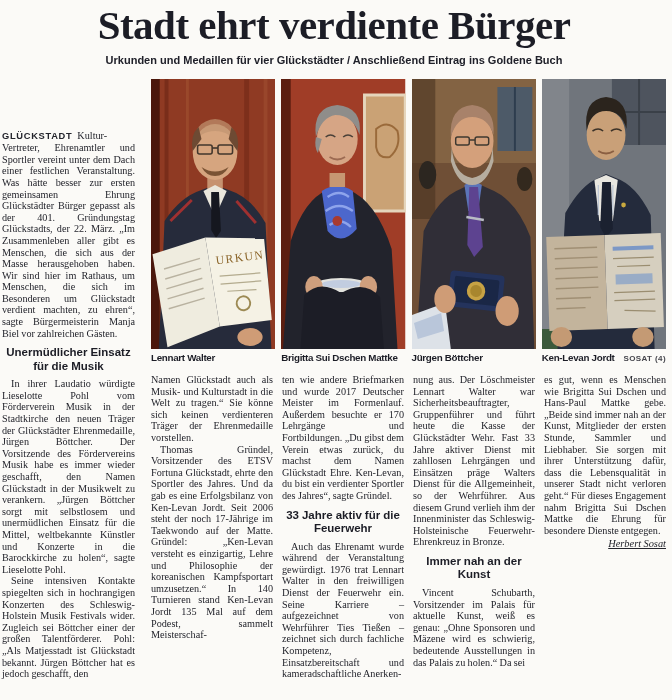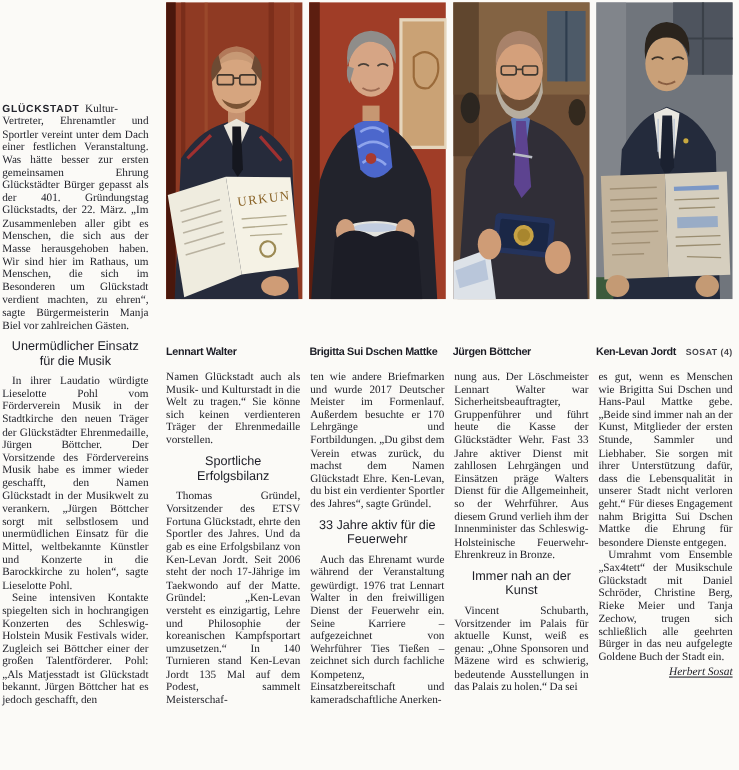--- a/index.html
+++ b/index.html
@@ -29,48 +29,50 @@
   }
   .col-first{width:133px;flex:0 0 133px;}
   .right-region{flex:1;display:flex;flex-direction:column;min-width:0;}
   .photo-row{display:flex;gap:6px;}
   figure{margin:0;flex:1;min-width:0;}
   figure svg{display:block;width:100%;height:270px;}
   figcaption{
     font-family:"Liberation Sans", sans-serif;font-weight:bold;
     font-size:9.8px;letter-spacing:-.3px;color:#1c1d26;
     padding-top:3px;white-space:nowrap;
-    display:flex;justify-content:space-between;align-items:baseline;margin-top:40px;
+    display:flex;justify-content:space-between;align-items:baseline;
   }
   .credit{
     font-family:"Liberation Sans", sans-serif;font-weight:bold;
     font-size:8px;color:#45454c;letter-spacing:.4px;padding-left:4px;
   }
   .cols-row{display:flex;gap:9px;margin-top:11px;}
   .cols-row .col{flex:1;min-width:0;}
   p{margin:0;}
   p.indent{text-indent:9px;font-family:Liberation Serif, serif;}
   p.cont{margin-top:0;font-family:Liberation Serif, serif;}
   .lead-label{
     font-family:"Liberation Sans", sans-serif;font-weight:bold;
     font-size:9.3px;letter-spacing:.7px;margin-right:5px;
   }
   h2.colhead{
-    font-family:"Liberation Sans", sans-serif;font-weight:normal;
+    font-family:"Liberation Sans", sans-serif;font-weight:bold;
     font-size:11.5px;line-height:13.5px;text-align:center;
     margin:7px 2px 5px 2px;color:#1c1d26;hyphens:none;
   }
   .byline{text-align:right;font-style:italic;margin-top:2px;font-size:10.4px;text-decoration:underline;}
 </style>
 </head>
 <body>
 
 <div class="page">
 
   <header class="masthead">
+    <h1 class="headline">Stadt ehrt verdiente Bürger</h1>
+    <p class="subhead">Urkunden und Medaillen für vier Glückstädter / Anschließend Eintrag ins Goldene Buch</p>
   </header>
 
   <div class="content">
 
     <div class="col-first bodytext">
       <p><span class="lead-label">GLÜCKSTADT</span><span>Kultur-Vertreter, Ehrenamtler und Sportler vereint unter dem Dach einer festlichen Veranstaltung. Was hätte besser zur ersten gemeinsamen Ehrung Glückstädter Bürger gepasst als der 401. Gründungstag Glückstadts, der 22. März. „Im Zusammenleben aller gibt es Menschen, die sich aus der Masse herausgehoben haben. Wir sind hier im Rathaus, um Menschen, die sich im Besonderen um Glückstadt verdient machten, zu ehren“, sagte Bürgermeisterin Manja Biel vor zahlreichen Gästen.</span></p>
       <h2 class="colhead">Unermüdlicher Einsatz für die Musik</h2>
       <p class="indent">In ihrer Laudatio würdigte Lieselotte Pohl vom Förderverein Musik in der Stadtkirche den neuen Träger der Glückstädter Ehrenmedaille, Jürgen Böttcher. Der Vorsitzende des Fördervereins Musik habe es immer wieder geschafft, den Namen Glückstadt in der Musikwelt zu verankern. „Jürgen Böttcher sorgt mit selbstlosem und unermüdlichen Einsatz für die Mittel, weltbekannte Künstler und Konzerte in die Barockkirche zu holen“, sagte Lieselotte Pohl.</p>
       <p class="indent">Seine intensiven Kontakte spiegelten sich in hochrangigen Konzerten des Schleswig-Holstein Musik Festivals wider. Zugleich sei Böttcher einer der großen Talentförderer. Pohl: „Als Matjesstadt ist Glückstadt bekannt. Jürgen Böttcher hat es jedoch geschafft, den</p>
     </div>
@@ -239,38 +241,36 @@
               <span class="credit">SOSAT (4)</span>
             </figcaption>
         </figure>
 
       </div>
 
       <div class="cols-row bodytext">
 
         <div class="col">
           <p class="cont">Namen Glückstadt auch als Musik- und Kulturstadt in die Welt zu tragen.“ Sie könne sich keinen verdienteren Träger der Ehrenmedaille vorstellen.</p>
-          <h2 class="colhead">Sportliche Erfolgsbilanz</h2>
           <p class="indent">Thomas Gründel, Vorsitzender des ETSV Fortuna Glückstadt, ehrte den Sportler des Jahres. Und da gab es eine Erfolgsbilanz von Ken-Levan Jordt. Seit 2006 steht der noch 17-Jährige im Taekwondo auf der Matte. Gründel: „Ken-Levan versteht es einzigartig, Lehre und Philosophie der koreanischen Kampfsportart umzusetzen.“ In 140 Turnieren stand Ken-Levan Jordt 135 Mal auf dem Podest, sammelt Meisterschaf-</p>
         </div>
 
         <div class="col">
           <p class="cont">ten wie andere Briefmarken und wurde 2017 Deutscher Meister im Formenlauf. Außerdem besuchte er 170 Lehrgänge und Fortbildungen. „Du gibst dem Verein etwas zurück, du machst dem Namen Glückstadt Ehre. Ken-Levan, du bist ein verdienter Sportler des Jahres“, sagte Gründel.</p>
           <h2 class="colhead">33 Jahre aktiv für die Feuerwehr</h2>
           <p class="indent">Auch das Ehrenamt wurde während der Veranstaltung gewürdigt. 1976 trat Lennart Walter in den freiwilligen Dienst der Feuerwehr ein. Seine Karriere – aufgezeichnet von Wehrführer Ties Tießen – zeichnet sich durch fachliche Kompetenz, Einsatzbereitschaft und kameradschaftliche Anerken-</p>
         </div>
 
         <div class="col">
           <p class="cont">nung aus. Der Löschmeister Lennart Walter war Sicherheitsbeauftragter, Gruppenführer und führt heute die Kasse der Glückstädter Wehr. Fast 33 Jahre aktiver Dienst mit zahllosen Lehrgängen und Einsätzen präge Walters Dienst für die Allgemeinheit, so der Wehrführer. Aus diesem Grund verlieh ihm der Innenminister das Schleswig-Holsteinische Feuerwehr-Ehrenkreuz in Bronze.</p>
           <h2 class="colhead">Immer nah an der Kunst</h2>
           <p class="indent">Vincent Schubarth, Vorsitzender im Palais für aktuelle Kunst, weiß es genau: „Ohne Sponsoren und Mäzene wird es schwierig, bedeutende Ausstellungen in das Palais zu holen.“ Da sei</p>
         </div>
 
         <div class="col">
           <p class="cont">es gut, wenn es Menschen wie Brigitta Sui Dschen und Hans-Paul Mattke gebe. „Beide sind immer nah an der Kunst, Mitglieder der ersten Stunde, Sammler und Liebhaber. Sie sorgen mit ihrer Unterstützung dafür, dass die Lebensqualität in unserer Stadt nicht verloren geht.“ Für dieses Engagement nahm Brigitta Sui Dschen Mattke die Ehrung für besondere Dienste entgegen.</p>
-          <p class="indent">Umrahmt vom Ensemble „Sax4tett“ der Musikschule Glückstadt mit Daniel Schröder, Christine Berg, Rieke Meier und Tanja Zechow, trugen sich schließlich alle geehrten Bürger in das neu aufgelegte Goldene Buch der Stadt ein.</p>
           <p class="byline">Herbert Sosat</p>
         </div>
 
       </div>
     </div>
   </div>
 </div>
 
 </body></html>

